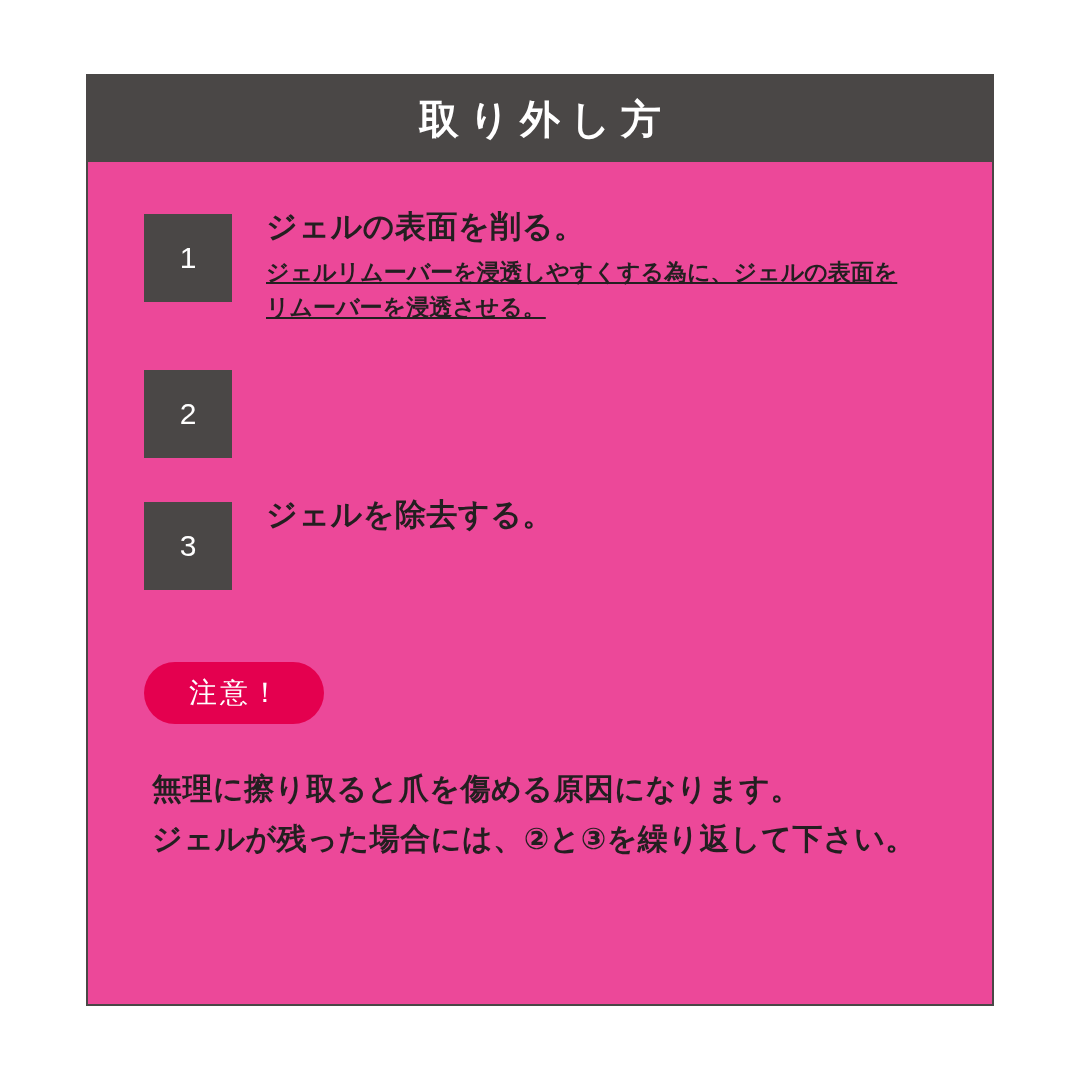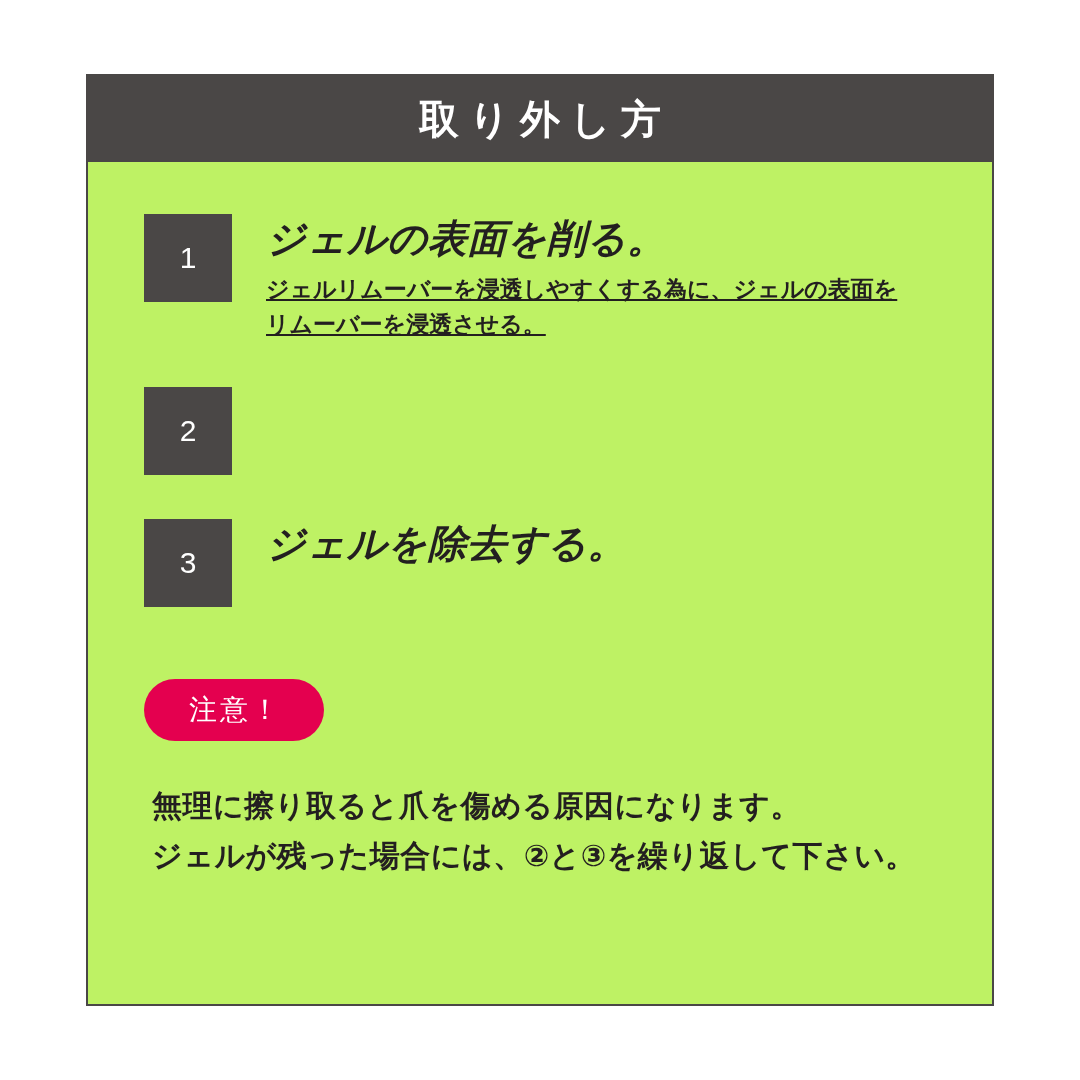--- a/index.html
+++ b/index.html
@@ -23,21 +23,21 @@
   }
 
   .card {
     position: absolute;
     left: 86px;
     top: 74px;
     width: 908px;
     height: 932px;
     box-sizing: border-box;
     border: 2px solid #4a4746;
-    background: #bef264;
+    background: #ec4899;
   }
 
   .card-header {
     height: 86px;
     background: #4a4746;
     display: flex;
     align-items: center;
     justify-content: center;
   }
 
@@ -75,27 +75,26 @@
     line-height: 1;
     margin-top: 6px;
   }
 
   .step-body {
     padding-left: 34px;
     padding-top: 0;
   }
 
   .step-title {
-    font-size: 39px;
+    font-size: 31px;
     font-weight: bold;
     line-height: 1.25;
     color: #231f20;
-    margin: 7px 0 8px 0;
+    margin: 0 0 8px 0;
     letter-spacing: 0.5px;
-    font-style: italic;
   }
 
   .step-desc {
     font-size: 23px;
     font-weight: bold;
     line-height: 1.55;
     color: #231f20;
     margin: 0;
     letter-spacing: 0px;
   }

